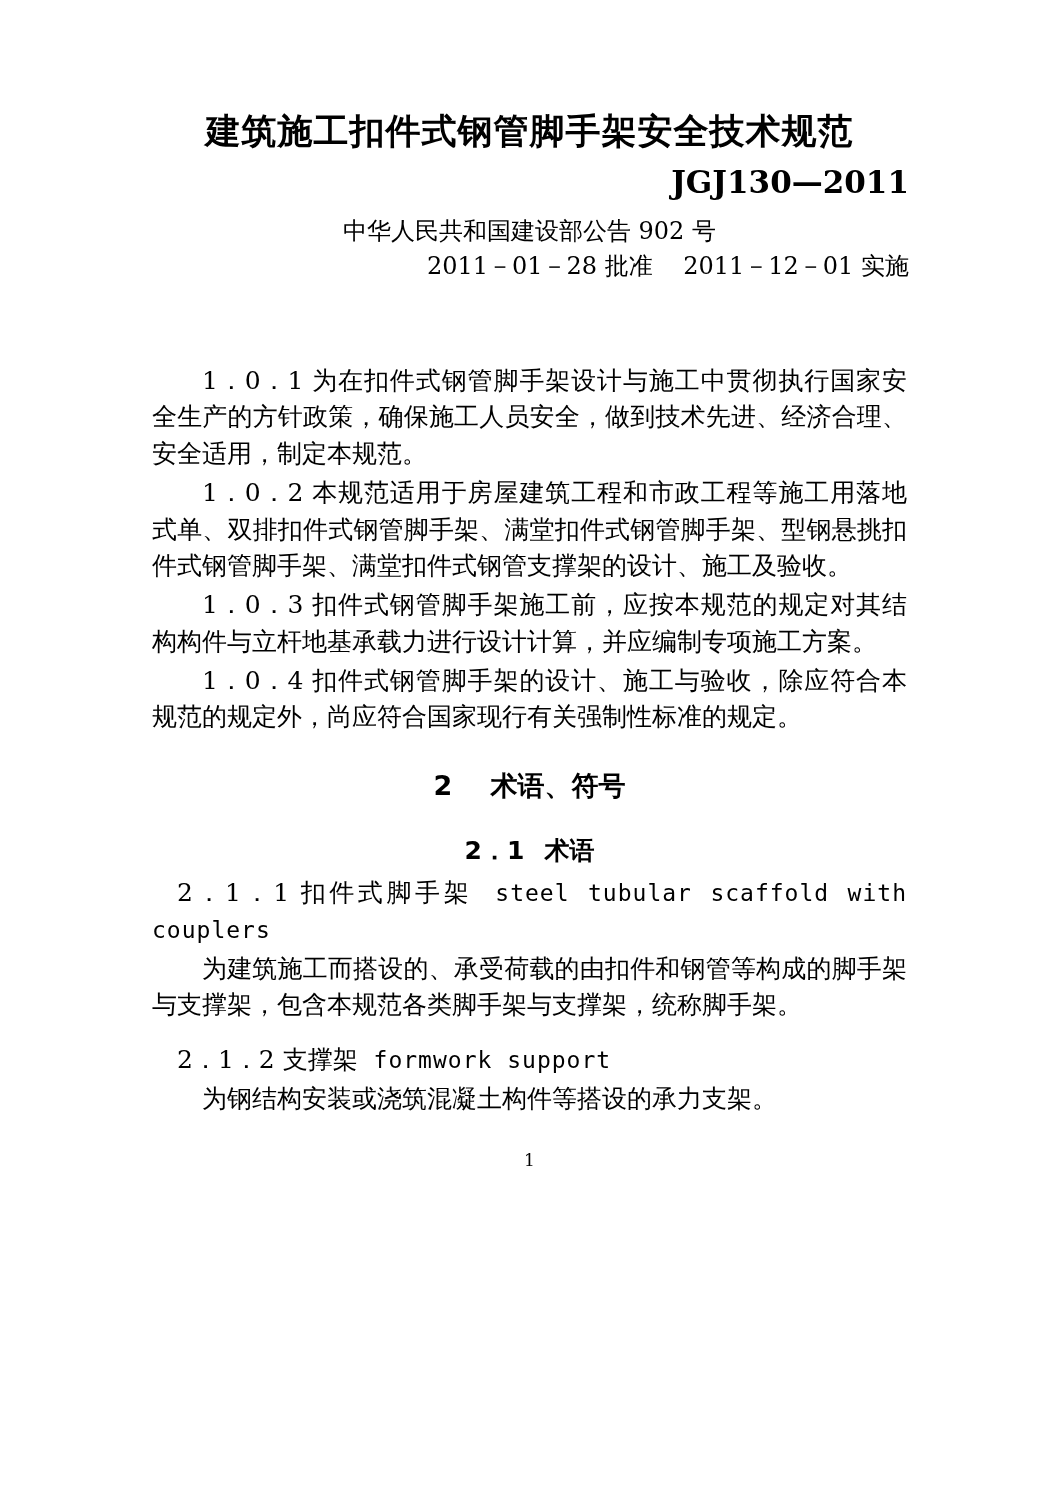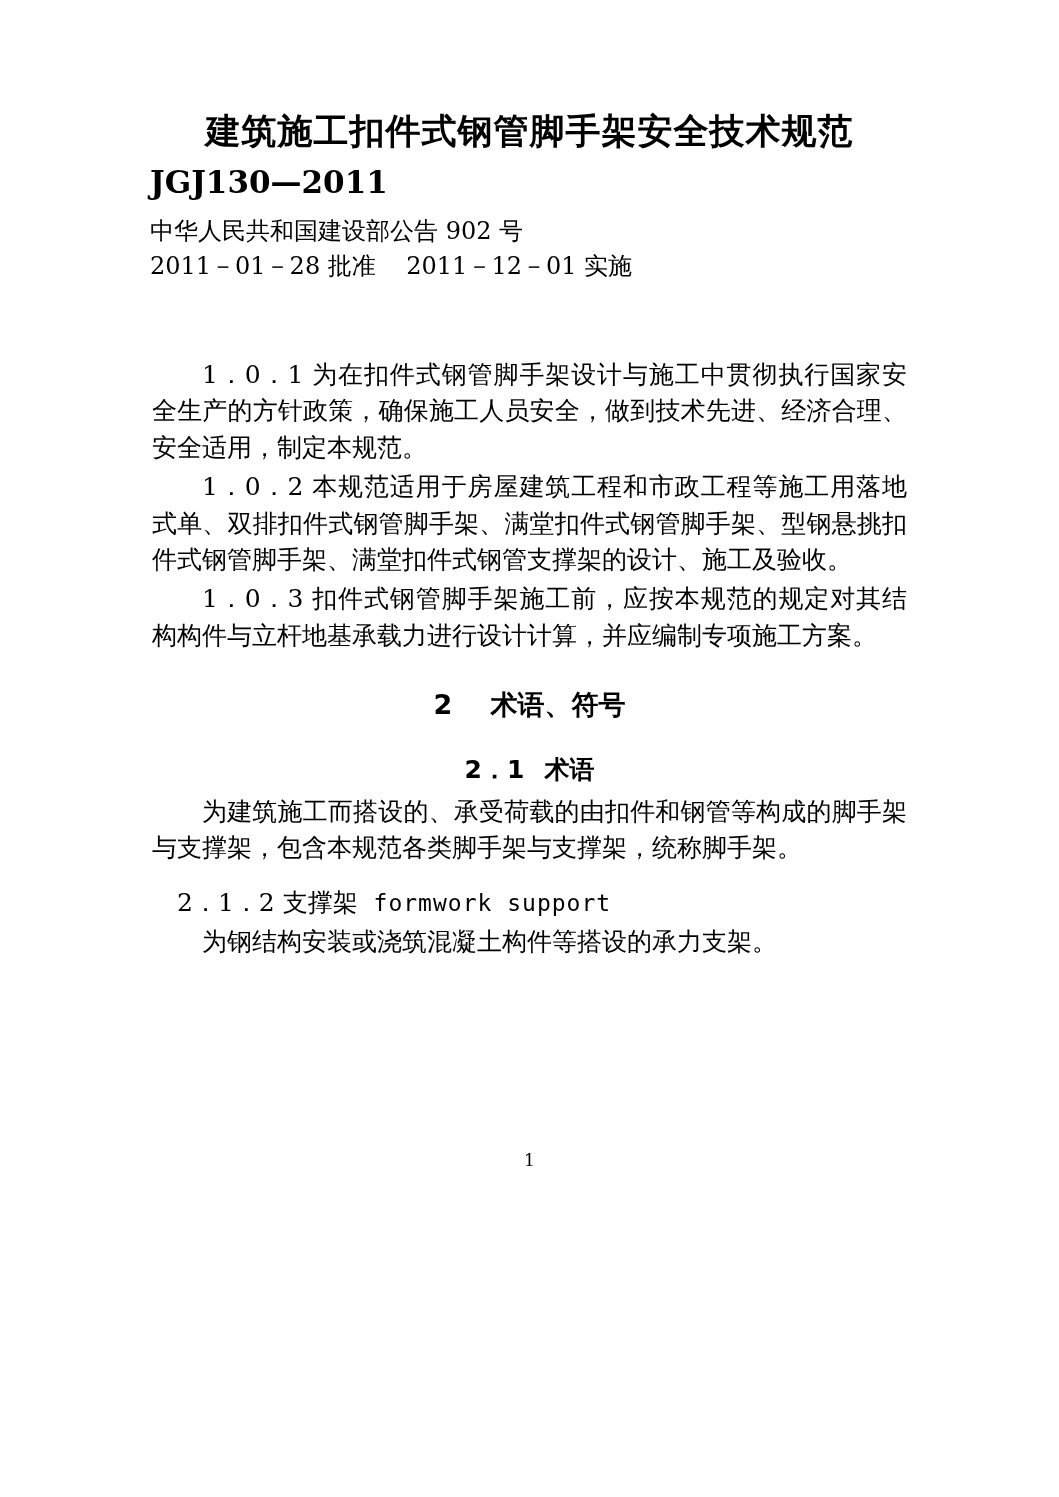--- a/index.html
+++ b/index.html
@@ -23,38 +23,38 @@
   .doc-title {
     text-align: center;
     font-family: "DejaVu Sans", "Liberation Sans", sans-serif;
     font-weight: bold;
     font-size: 35px;
     letter-spacing: 1px;
     line-height: 1.2;
     margin: 0 0 12px 0;
   }
   .doc-code {
-    text-align: left;
+    text-align: right;
     font-family: "DejaVu Serif", "Liberation Serif", serif;
     font-weight: bold;
     font-size: 31px;
     letter-spacing: 0px;
     margin: 0 0 14px 0;
   }
   .doc-announcement {
-    text-align: left;
+    text-align: center;
     font-size: 24px;
     line-height: 1.45;
     margin: 0;
   }
   .doc-dates {
-    text-align: left;
+    text-align: right;
     font-size: 24px;
     line-height: 1.45;
-    margin: 0 0 9px 0;
+    margin: 0 0 15px 0;
   }
   .spacer-1 { height: 62px; }
   .chapter-head {
     text-align: center;
     font-family: "DejaVu Sans", "Liberation Sans", sans-serif;
     font-weight: bold;
     font-size: 27px;
     margin: 0 0 30px 0;
   }
   .chapter-head .num { margin-right: 38px; }
@@ -101,31 +101,35 @@
   <div class="doc-code">JGJ130—2011</div>
   <div class="doc-announcement">中华人民共和国建设部公告 902 号</div>
   <div class="doc-dates">2011－01－28 批准&nbsp;&nbsp;&nbsp;&nbsp;2011－12－01 实施</div>
 
   <div class="spacer-1"></div>
 
 
   <p class="body indent">1．0．1 为在扣件式钢管脚手架设计与施工中贯彻执行国家安全生产的方针政策，确保施工人员安全，做到技术先进、经济合理、安全适用，制定本规范。</p>
   <p class="body indent">1．0．2 本规范适用于房屋建筑工程和市政工程等施工用落地式单、双排扣件式钢管脚手架、满堂扣件式钢管脚手架、型钢悬挑扣件式钢管脚手架、满堂扣件式钢管支撑架的设计、施工及验收。</p>
   <p class="body indent">1．0．3 扣件式钢管脚手架施工前，应按本规范的规定对其结构构件与立杆地基承载力进行设计计算，并应编制专项施工方案。</p>
+  <p class="body indent">1．0．4 扣件式钢管脚手架的设计、施工与验收，除应符合本规范的规定外，尚应符合国家现行有关强制性标准的规定。</p>
 
   <div class="gap-md"></div>
 
   <div class="chapter-head">
     <span class="num">2</span><span>术语、符号</span>
   </div>
 
   <div class="section-head">
     <span class="num">2．1</span><span>术语</span>
   </div>
 
+  <p class="body hang">
+    <span>2．1．1 扣件式脚手架</span><span>&nbsp;&nbsp;</span><span class="term-en">steel tubular scaffold with couplers</span>
+  </p>
   <p class="body indent">为建筑施工而搭设的、承受荷载的由扣件和钢管等构成的脚手架与支撑架，包含本规范各类脚手架与支撑架，统称脚手架。</p>
 
   <div class="gap-sm"></div>
 
   <p class="body hang">
     <span>2．1．2 支撑架</span><span>&nbsp;&nbsp;</span><span class="term-en">formwork support</span>
   </p>
   <p class="body indent">为钢结构安装或浇筑混凝土构件等搭设的承力支架。</p>
 
   <div class="page-number">1</div>

